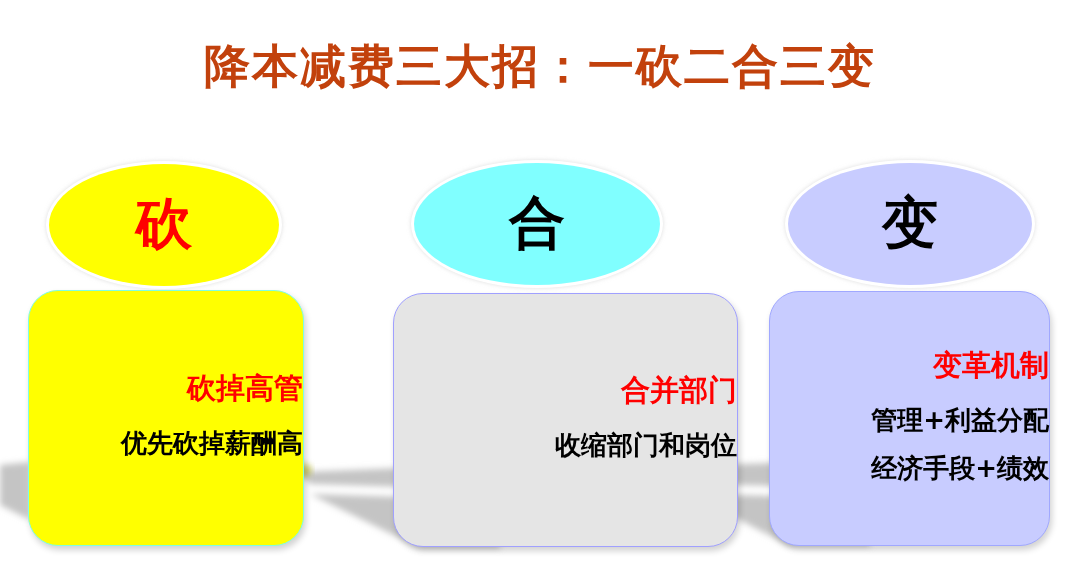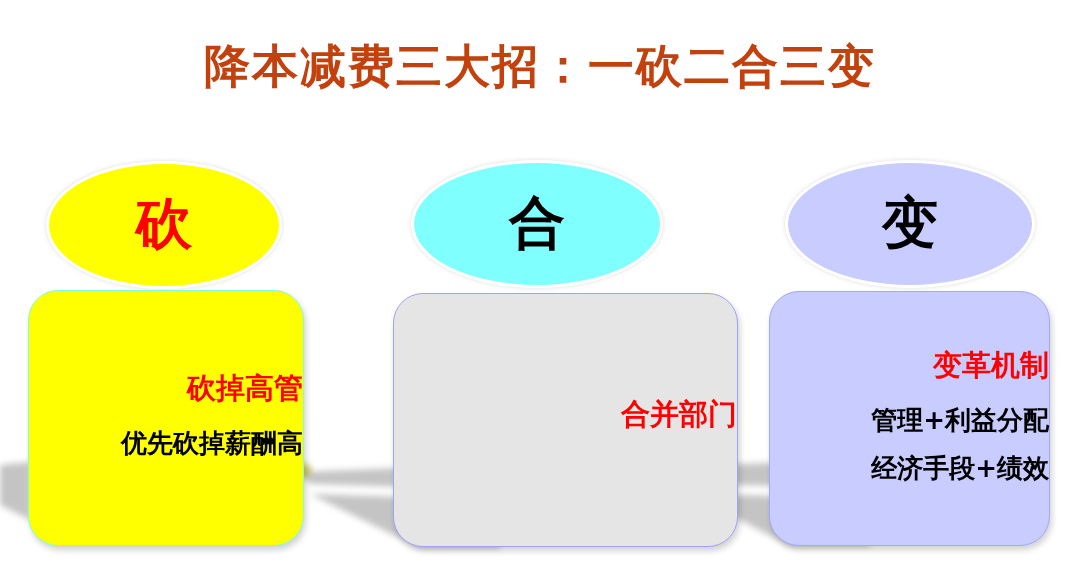--- a/index.html
+++ b/index.html
@@ -56,20 +56,21 @@
 <div class="card" style="left:28px; top:290px; width:276px; height:256px; background:#ffff00; border:1.5px solid #80ffe0;">
   <div class="card-heading">砍掉高管</div>
   <div class="card-line">优先砍掉薪酬高</div>
 </div>
 
 <div class="ellipse" style="left:414px; top:163px; width:246px; height:122px; background:#80ffff; color:#000000;">
   <span>合</span>
 </div>
 <div class="card" style="left:393px; top:293px; width:345px; height:254px; background:#e5e5e5; border:1.5px solid #a0a0ff;">
   <div class="card-heading">合并部门</div>
+  <div class="card-line">收缩部门和岗位</div>
 </div>
 
 <div class="ellipse" style="left:788px; top:163px; width:244px; height:122px; background:#c8ccff; color:#000000;">
   <span>变</span>
 </div>
 <div class="card" style="left:769px; top:291px; width:281px; height:255px; background:#c8ccff; border:1.5px solid #a0a8ff;">
   <div class="card-heading">变革机制</div>
   <div class="card-line">管理+利益分配</div>
   <div class="card-line">经济手段+绩效</div>
 </div>

